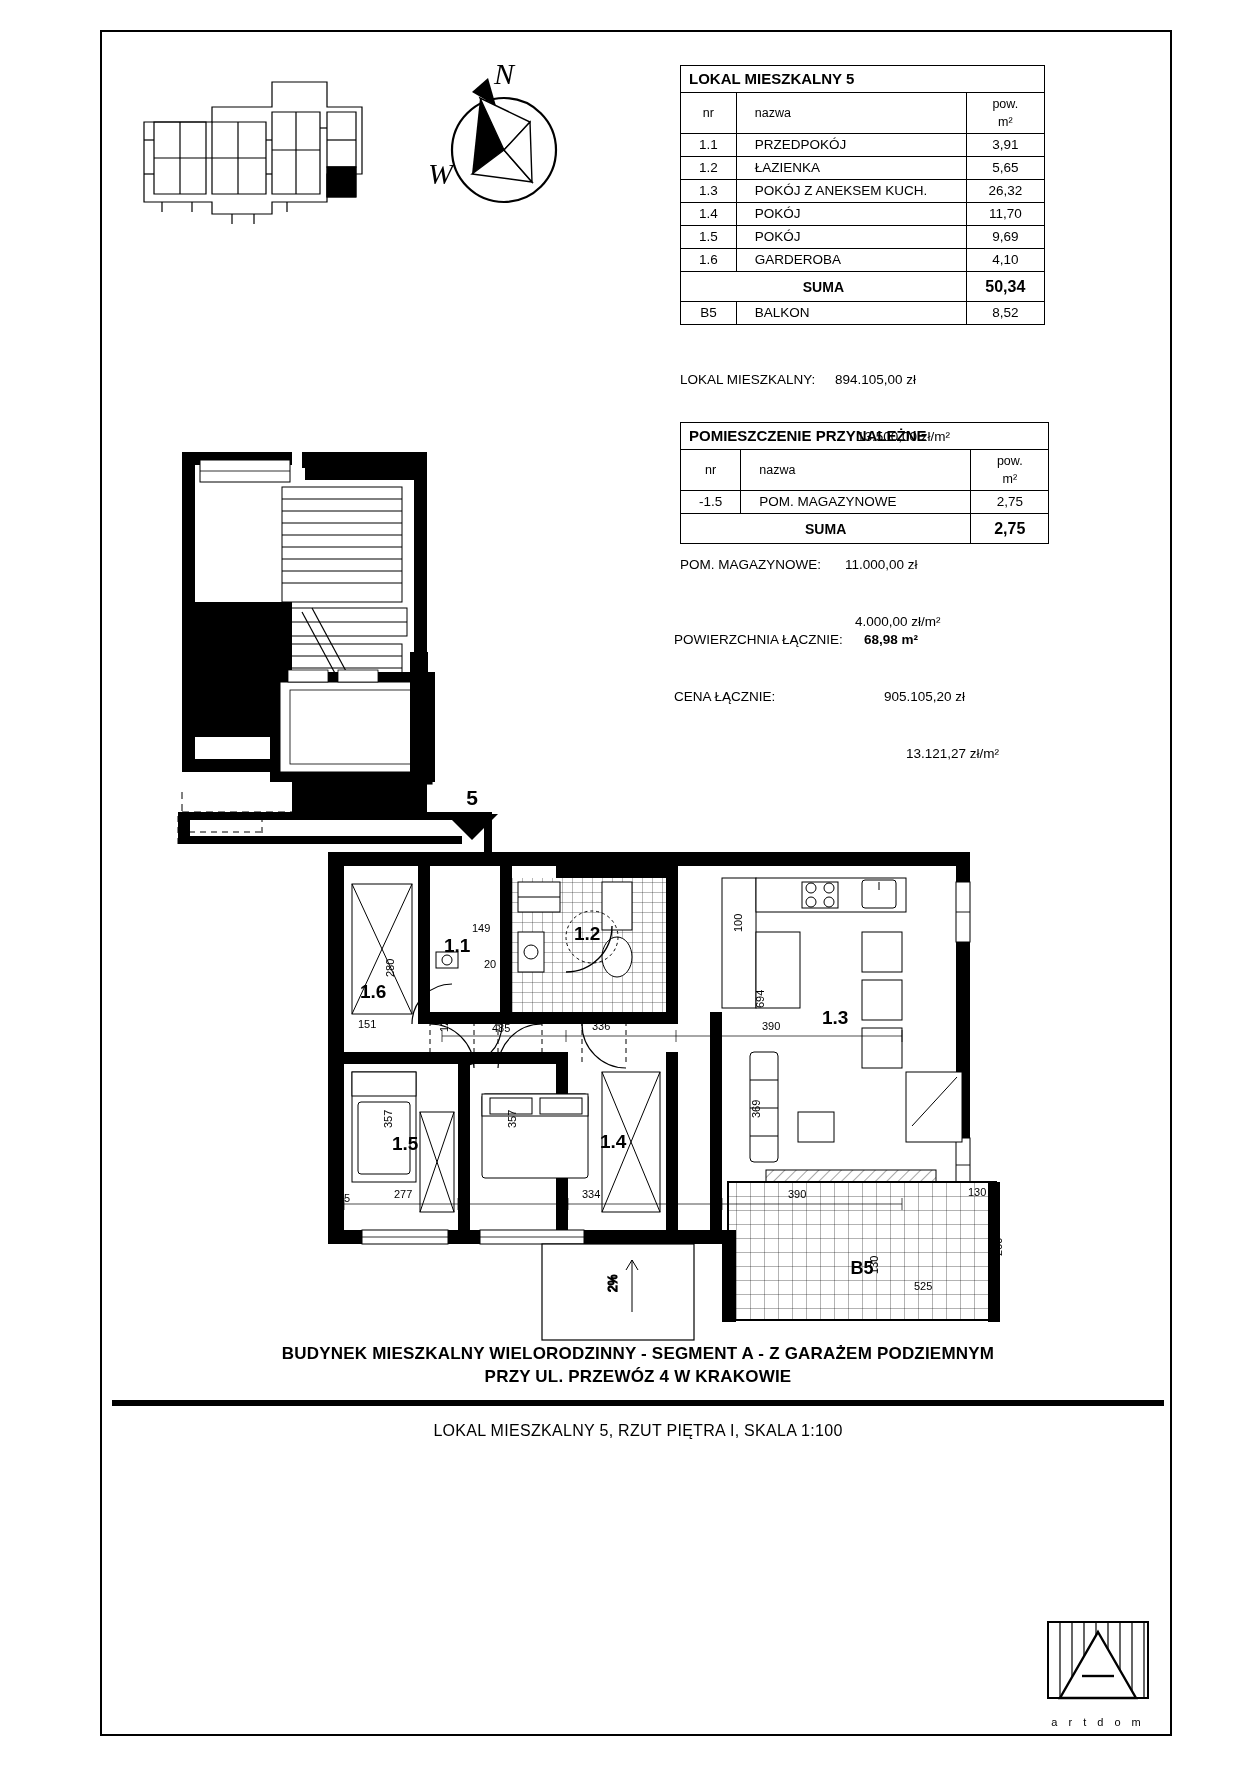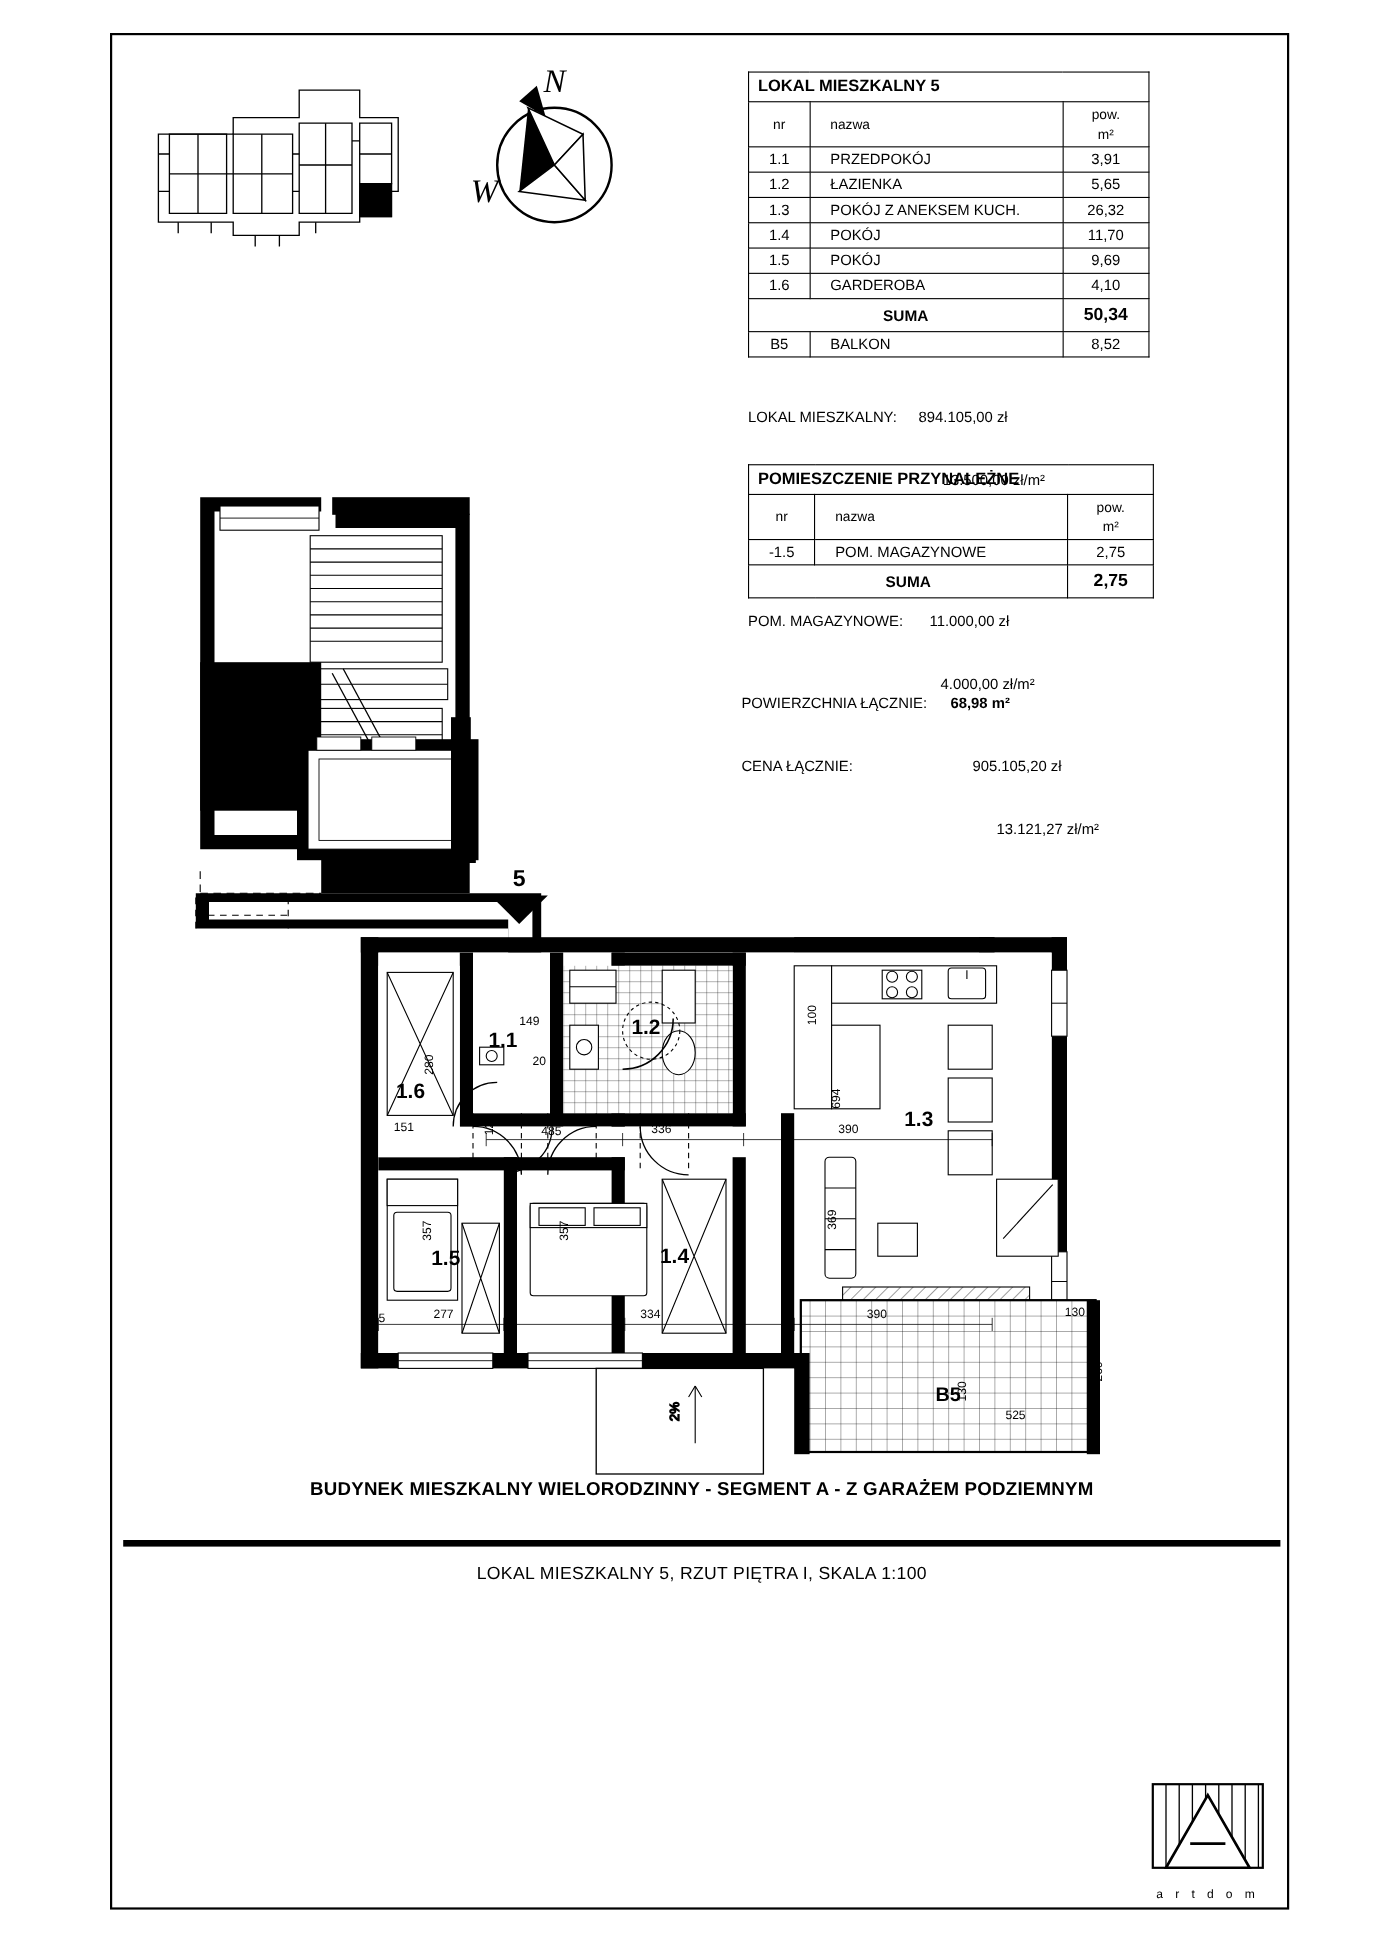--- a/index.html
+++ b/index.html
@@ -543,20 +543,21 @@
         <text x="806" y="784">130</text>
         <text x="752" y="878">525</text>
         <text x="840" y="844" transform="rotate(-90 840 844)">260</text>
         <text x="716" y="862" transform="rotate(-90 716 862)">130</text>
       </g>
     </svg>
   </div>
 
   <div class="footer-title">
     <div>BUDYNEK MIESZKALNY WIELORODZINNY - SEGMENT A - Z GARAŻEM PODZIEMNYM</div>
+    <div>PRZY UL. PRZEWÓZ 4 W KRAKOWIE</div>
   </div>
   <div class="footer-rule"></div>
   <div class="footer-sub">LOKAL MIESZKALNY 5, RZUT PIĘTRA I, SKALA 1:100</div>
 
   <div class="logo">
     <svg viewBox="0 0 120 110" xmlns="http://www.w3.org/2000/svg">
       <rect x="10" y="8" width="100" height="76" fill="none" stroke="#000" stroke-width="2"></rect>
       <g stroke="#000" stroke-width="1.2">
         <path d="M22,8 V84 M34,8 V84 M46,8 V84 M58,8 V84 M70,8 V84 M82,8 V84 M94,8 V84 M106,8 V84"></path>
       </g>

